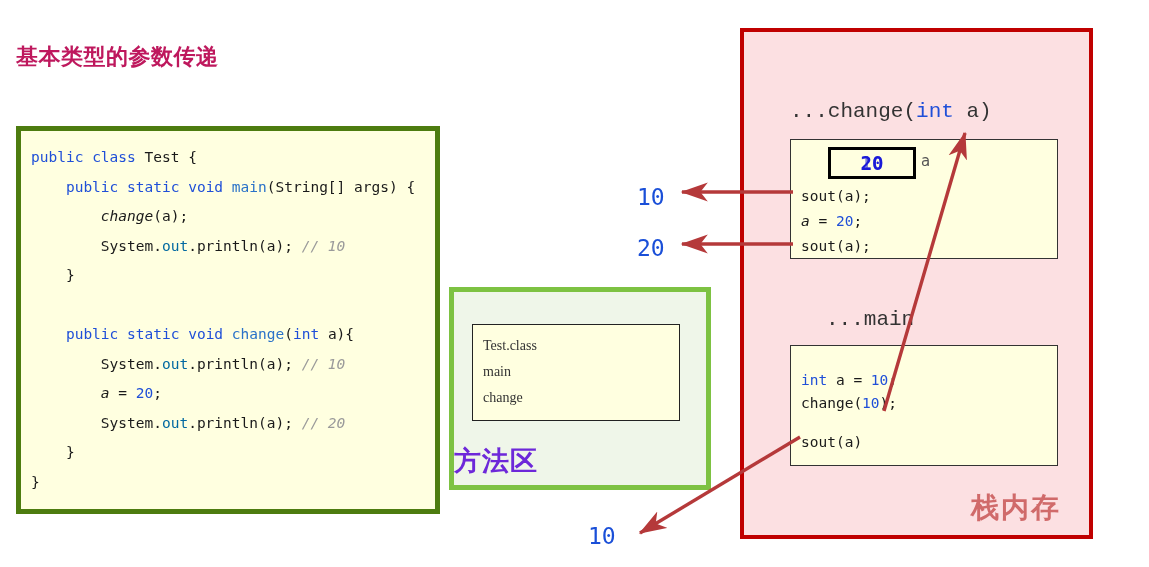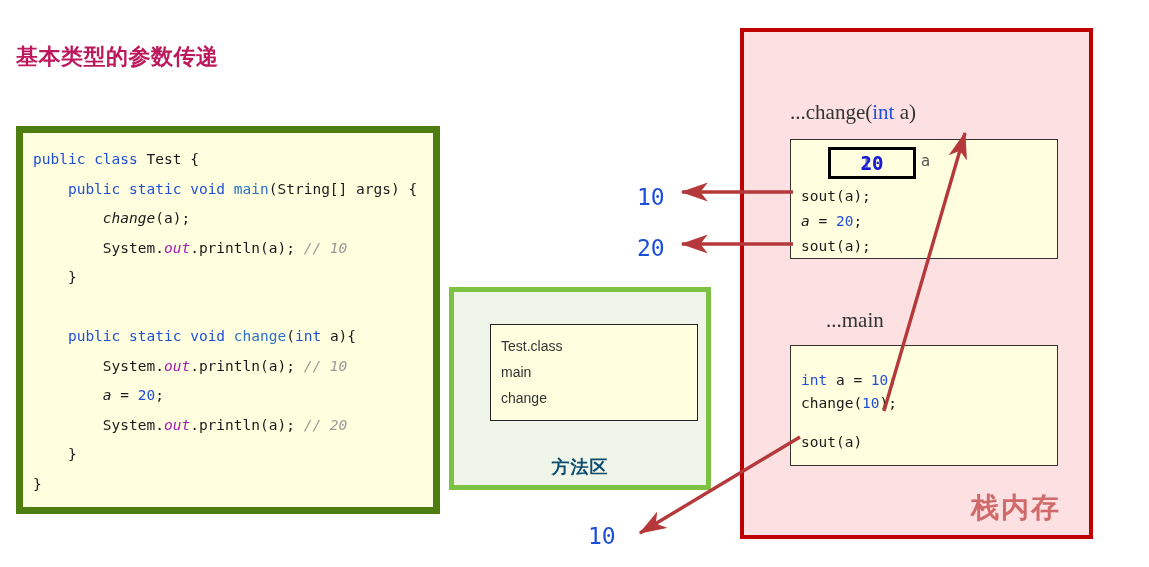--- a/index.html
+++ b/index.html
@@ -33,73 +33,73 @@
   }
 
   
   #code-block {
     position: absolute;
     left: 16px;
     top: 126px;
     width: 424px;
     height: 388px;
     background: #FFFFE0;
-    border: 7px solid #4d7c0f;
+    border: 5px solid #4d7c0f;
     box-sizing: border-box;
     padding: 12px 0 0 10px;
     font-family: "DejaVu Sans Mono", monospace;
     font-size: 14.5px;
     line-height: 29.5px;
     color: #1a1a1a;
   }
   .code-line { white-space: pre; }
   .kw  { color: #1f4fd8; }
   .num { color: #1f4fd8; }
   .mth { font-style: italic; color: #1a1a1a; }
-  .fld { font-style: italic; color: #a21caf; }
+  .fld { color: #0369a1; }
   .cmt { font-style: italic; color: #9a9a9a; }
   .cls { color: #1a1a1a; }
   .callblue { color: #2a72c8; }
 
   
   #method-area {
     position: absolute;
     left: 449px;
     top: 287px;
     width: 262px;
     height: 203px;
     background: #EFF6E9;
     border: 5px solid #7DC242;
     box-sizing: border-box;
   }
   #method-area-inner {
     position: absolute;
-    left: 36px;
+    left: 18px;
     top: 32px;
     width: 208px;
     height: 97px;
     background: #FFFFE0;
     border: 1px solid #222;
     box-sizing: border-box;
     padding: 8px 0 0 10px;
-    font-family: Liberation Sans, sans-serif;
+    font-family: Liberation Serif, serif;
     font-size: 14px;
     line-height: 26px;
     color: #333;
   }
   #method-area-label {
     position: absolute;
     left: 0;
     right: 0;
     bottom: 6px;
-    text-align: center;
+    text-align: left;
     font-family: "DejaVu Sans", sans-serif;
     font-weight: bold;
-    font-size: 18px;
-    color: #0c4a6e;
+    font-size: 27px;
+    color: #6d28d9;
     letter-spacing: 1px;
   }
 
   
   #stack-memory {
     position: absolute;
     left: 740px;
     top: 28px;
     width: 353px;
     height: 511px;
@@ -113,21 +113,21 @@
     bottom: 8px;
     font-family: Liberation Mono, monospace;
     font-weight: bold;
     font-size: 28px;
     color: #D06A6A;
     letter-spacing: 2px;
   }
 
   .frame-title {
     position: absolute;
-    font-family: Liberation Serif, serif;
+    font-family: Liberation Mono, monospace;
     font-size: 21px;
     color: #333333;
     white-space: pre;
   }
   .frame-box {
     position: absolute;
     background: #FFFFE0;
     border: 1px solid #333;
     box-sizing: border-box;
     font-family: "DejaVu Sans Mono", monospace;

